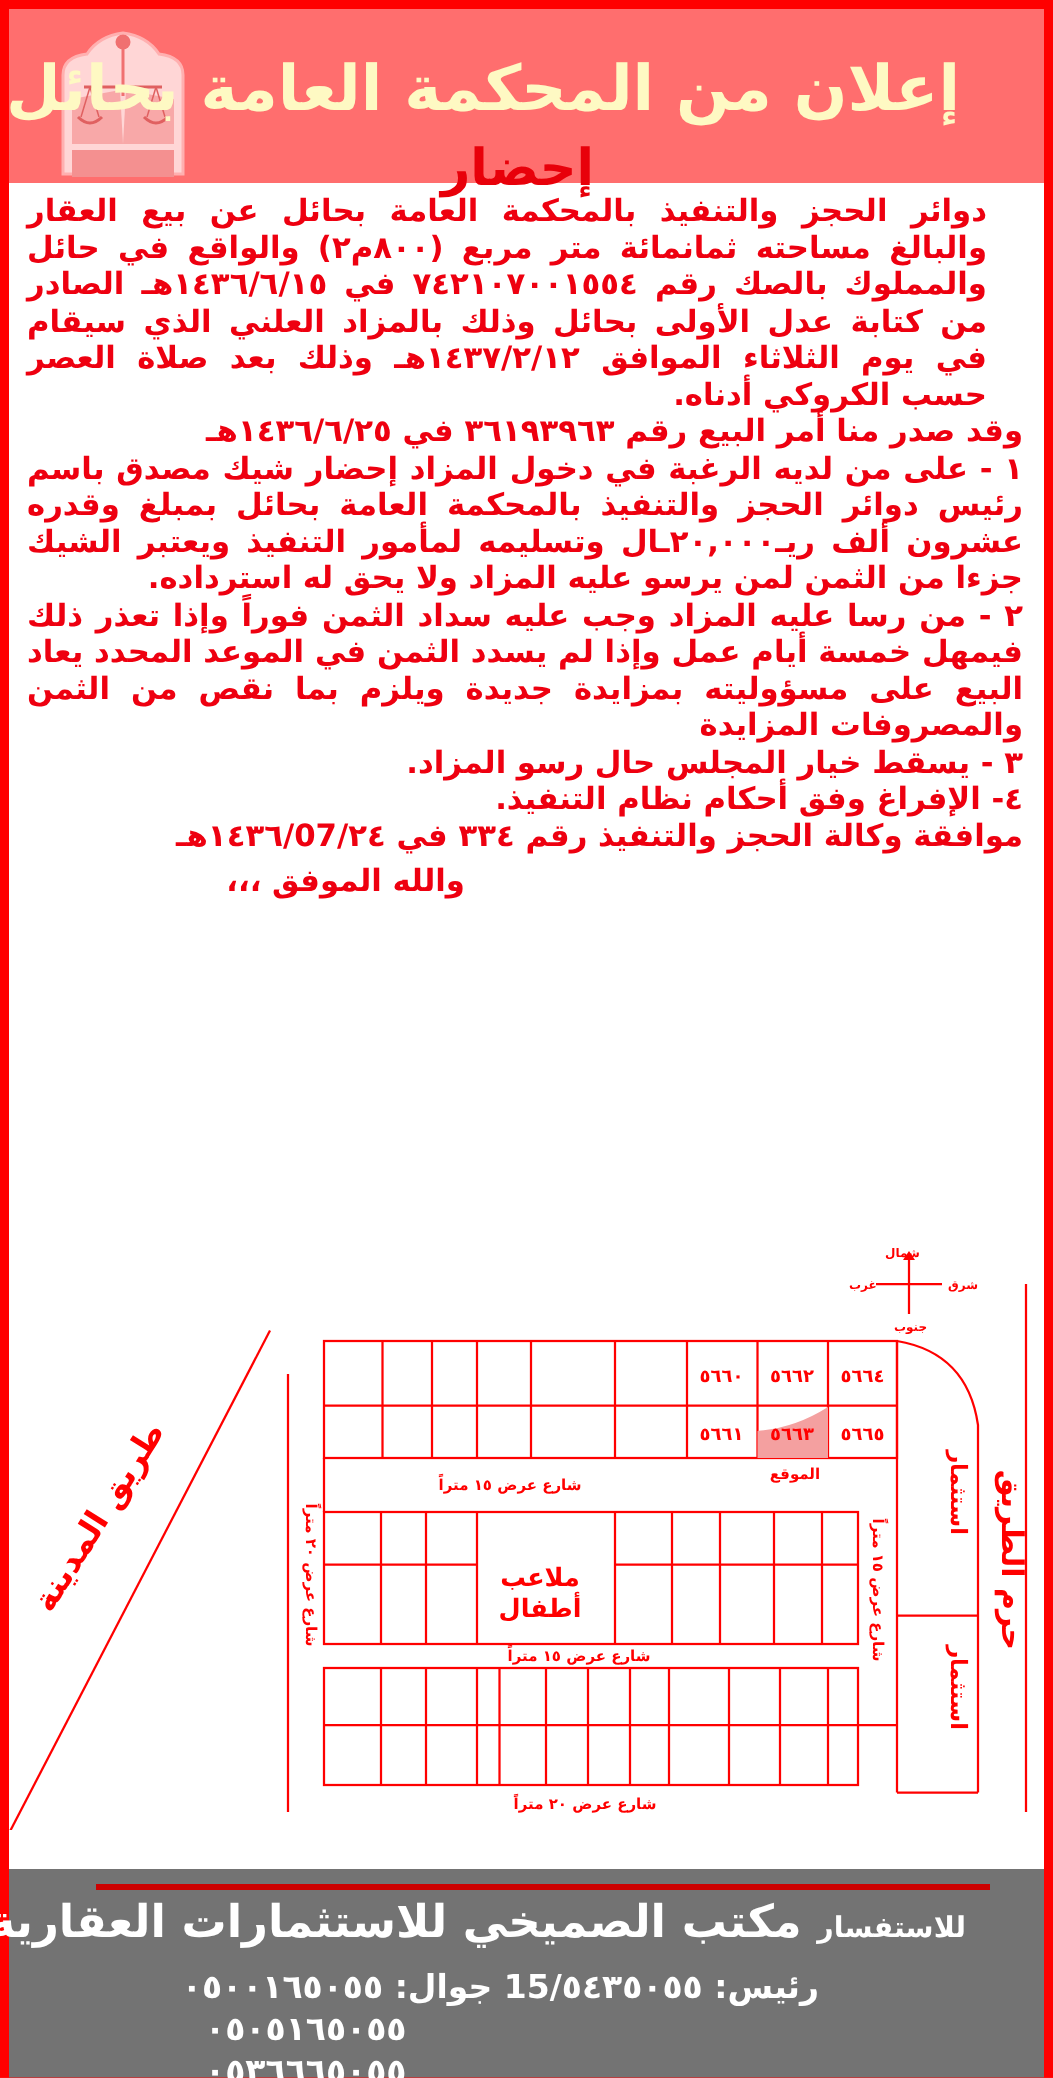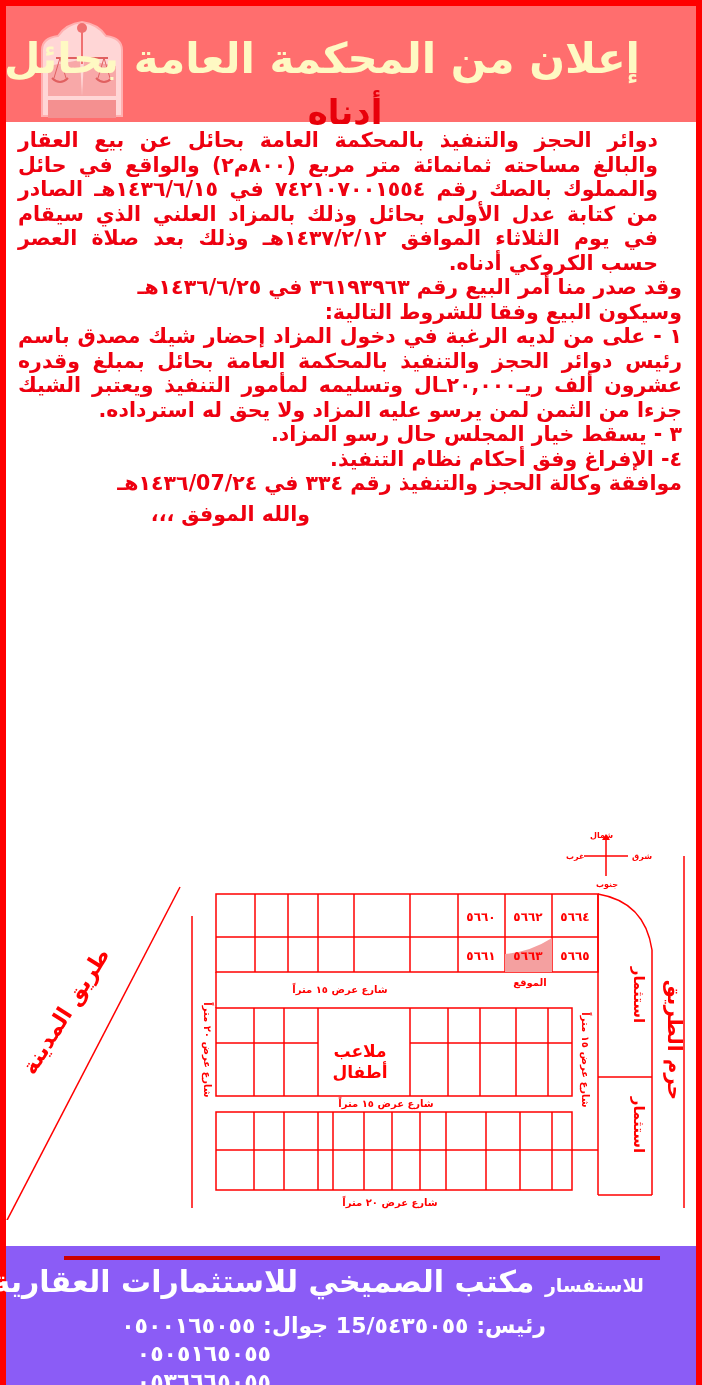--- a/index.html
+++ b/index.html
@@ -8,21 +8,21 @@
   .paper { position: absolute; left: 6px; top: 6px; width: 690px; height: 1240px; background: #ffffff; }
   .header-band { position: absolute; left: 6px; top: 6px; width: 690px; height: 116px; background: #ff6e6e; }
   .logo { position: absolute; left: 32px; top: 16px; width: 100px; height: 106px; }
   .title { position: absolute; right: 62px; top: 34px; font-size: 42px; font-weight: bold; color: #fef9c3; direction: rtl; white-space: nowrap; letter-spacing: -1px; }
   .subtitle { position: absolute; left: 270px; top: 92px; width: 150px; text-align: center; font-size: 34px; font-weight: bold; color: #e8000a; direction: rtl; }
   .body-text { position: absolute; left: 18px; right: 20px; top: 128px; direction: rtl; color: #ee0010; font-weight: bold; font-size: 20.5px; line-height: 24.5px; text-align: justify; }
   .body-text p { margin: 0; }
   .body-text .indent { padding-right: 24px; }
   .body-text .closing { padding-right: 0; margin-top: 6px; padding-left: 0; text-align: right; margin-right: 372px; }
   .map { position: absolute; left: 0; top: 820px; width: 702px; height: 400px; }
-  .footer { position: absolute; left: 6px; top: 1246px; width: 690px; height: 139px; background: #8b5cf6; }
+  .footer { position: absolute; left: 6px; top: 1246px; width: 690px; height: 139px; background: #737373; }
   .footer-rule { position: absolute; left: 58px; top: 10px; width: 596px; height: 4px; background: #cc0000; }
   .footer-title { position: absolute; right: 52px; top: 18px; font-size: 30px; font-weight: bold; color: #ffffff; direction: rtl; white-space: nowrap; }
   .footer-title .small { font-size: 19px; }
   .phones { position: absolute; right: 150px; top: 66px; direction: rtl; color: #ffffff; font-weight: bold; font-size: 22px; line-height: 28px; white-space: nowrap; }
   .phones .extra { padding-right: 275px; }
 </style>
 </head>
 <body>
 
 <div class="frame"></div>
@@ -42,27 +42,27 @@
     <path d="M64 62 Q72 70 80 62" fill="none" stroke="#e06060" stroke-width="2"></path>
     <line x1="28" y1="42" x2="22" y2="62" stroke="#e06060"></line>
     <line x1="28" y1="42" x2="34" y2="62" stroke="#e06060"></line>
     <line x1="72" y1="42" x2="66" y2="62" stroke="#e06060"></line>
     <line x1="72" y1="42" x2="78" y2="62" stroke="#e06060"></line>
     <rect x="16" y="84" width="68" height="18" fill="#f49090"></rect>
   </svg>
 </div>
 
 <div class="title">إعلان من المحكمة العامة بحائل</div>
-<div class="subtitle">أدناه</div>
+<div class="subtitle">إحضار</div>
 
 <div class="body-text">
   <p class="indent">دوائر الحجز والتنفيذ بالمحكمة العامة بحائل عن بيع العقار والبالغ مساحته ثمانمائة متر مربع (٨٠٠م٢) والواقع في حائل والمملوك بالصك رقم ٧٤٢١٠٧٠٠١٥٥٤ في ١٤٣٦/٦/١٥هـ الصادر من كتابة عدل الأولى بحائل وذلك بالمزاد العلني الذي سيقام في يوم الثلاثاء الموافق ١٤٣٧/٢/١٢هـ وذلك بعد صلاة العصر حسب الكروكي أدناه.</p>
   <p>وقد صدر منا أمر البيع رقم ٣٦١٩٣٩٦٣ في ١٤٣٦/٦/٢٥هـ</p>
-  <p>وسيكون البيع وفقا للشروط التالية:</p>
   <p>١ - على من لديه الرغبة في دخول المزاد إحضار شيك مصدق باسم رئيس دوائر الحجز والتنفيذ بالمحكمة العامة بحائل بمبلغ وقدره عشرون ألف ريـ٢٠,٠٠٠ـال وتسليمه لمأمور التنفيذ ويعتبر الشيك جزءا من الثمن لمن يرسو عليه المزاد ولا يحق له استرداده.</p>
+  <p>٢ - من رسا عليه المزاد وجب عليه سداد الثمن فوراً وإذا تعذر ذلك فيمهل خمسة أيام عمل وإذا لم يسدد الثمن في الموعد المحدد يعاد البيع على مسؤوليته بمزايدة جديدة ويلزم بما نقص من الثمن والمصروفات المزايدة</p>
   <p>٣ - يسقط خيار المجلس حال رسو المزاد.</p>
   <p>٤- الإفراغ وفق أحكام نظام التنفيذ.</p>
   <p>موافقة وكالة الحجز والتنفيذ رقم ٣٣٤ في ١٤٣٦/07/٢٤هـ</p>
   <p class="closing">والله الموفق ،،،</p>
 </div>
 
 <div class="map">
   <svg width="702" height="400" viewBox="0 820 702 400" font-family="DejaVu Sans, sans-serif" font-weight="bold">
 
     <g>

